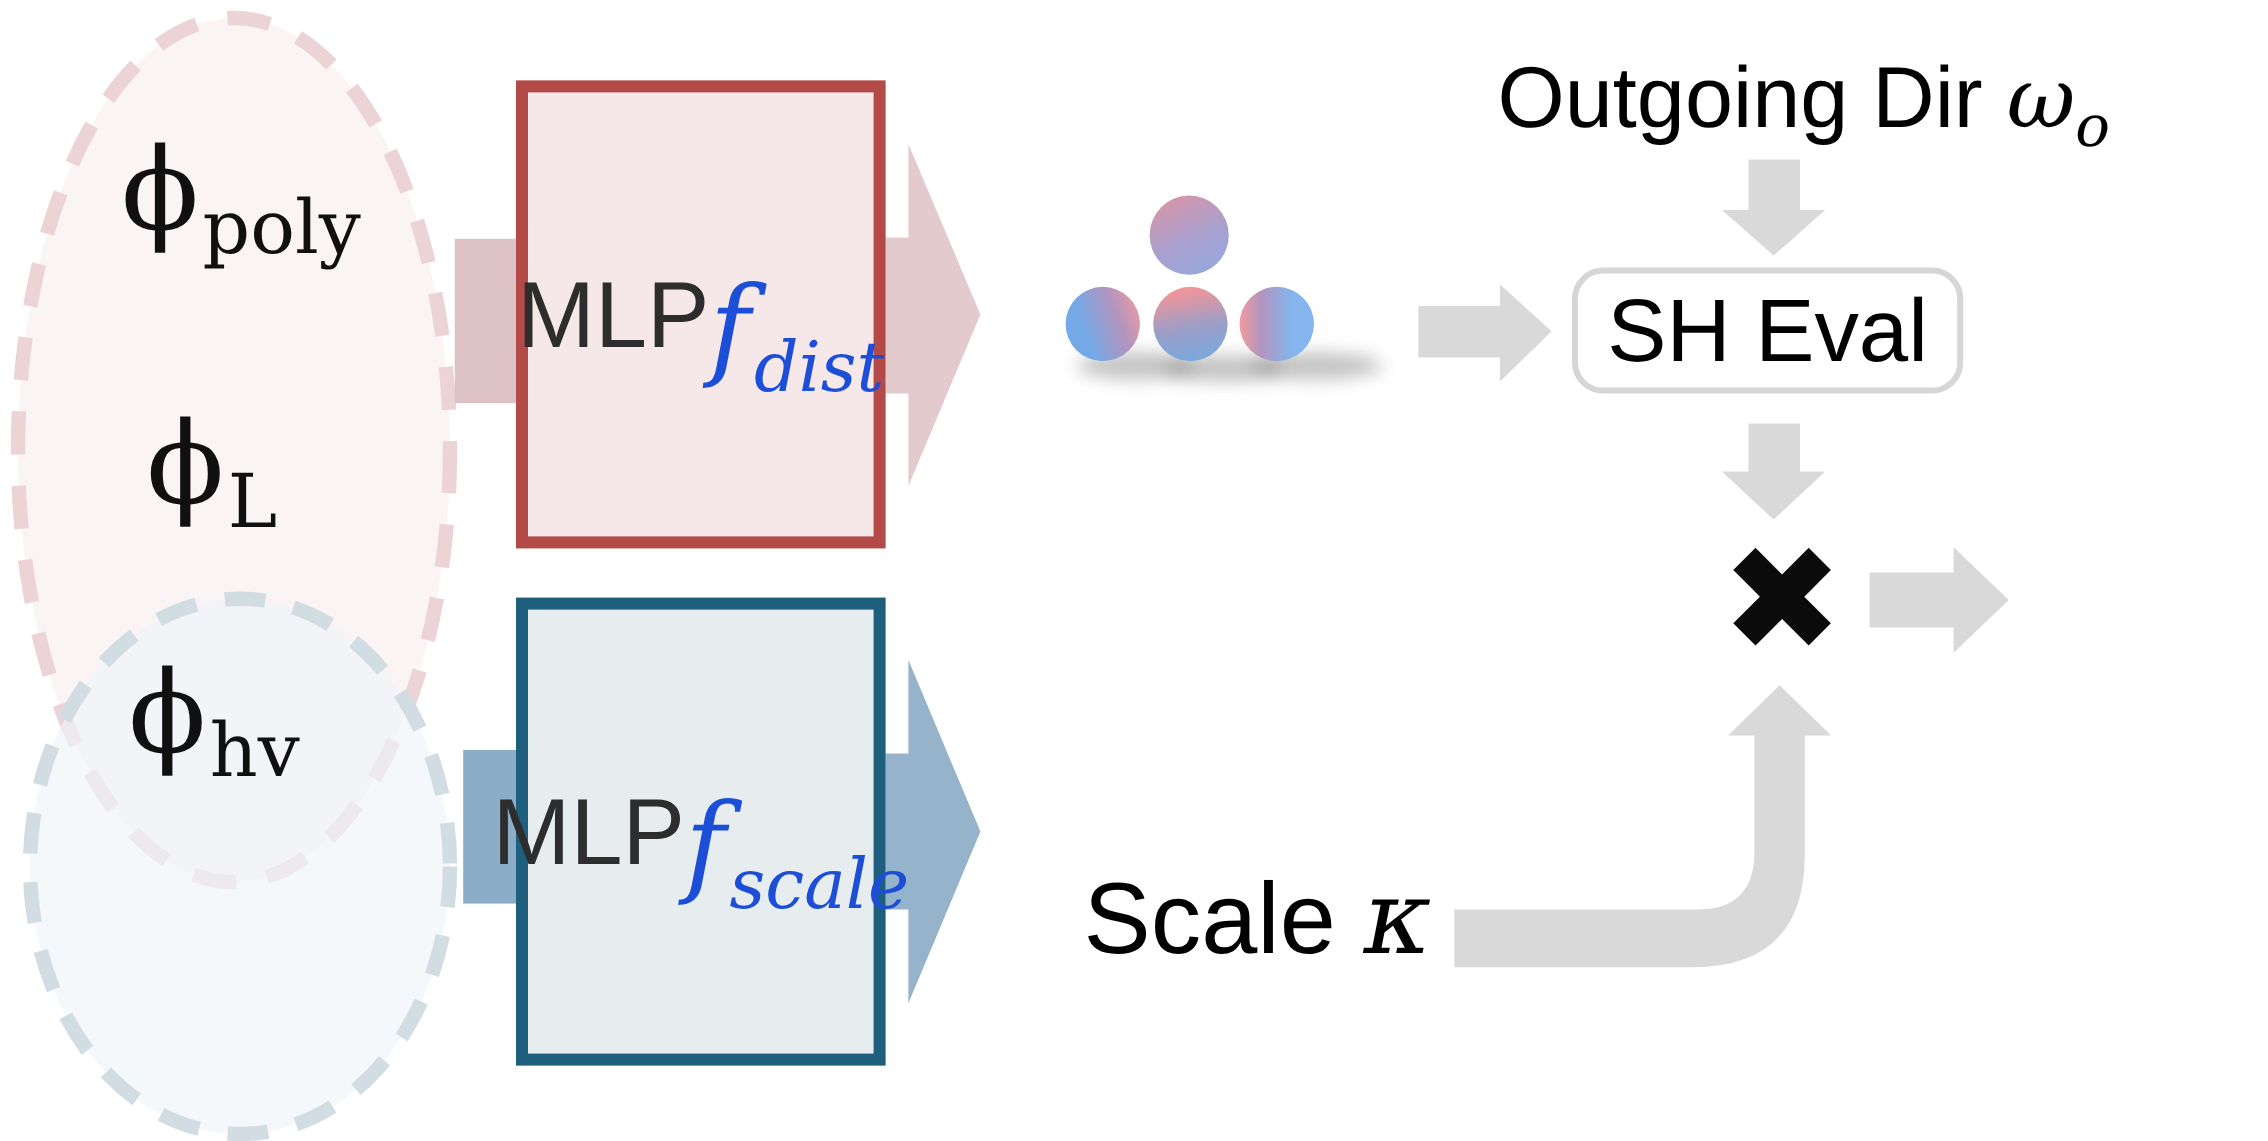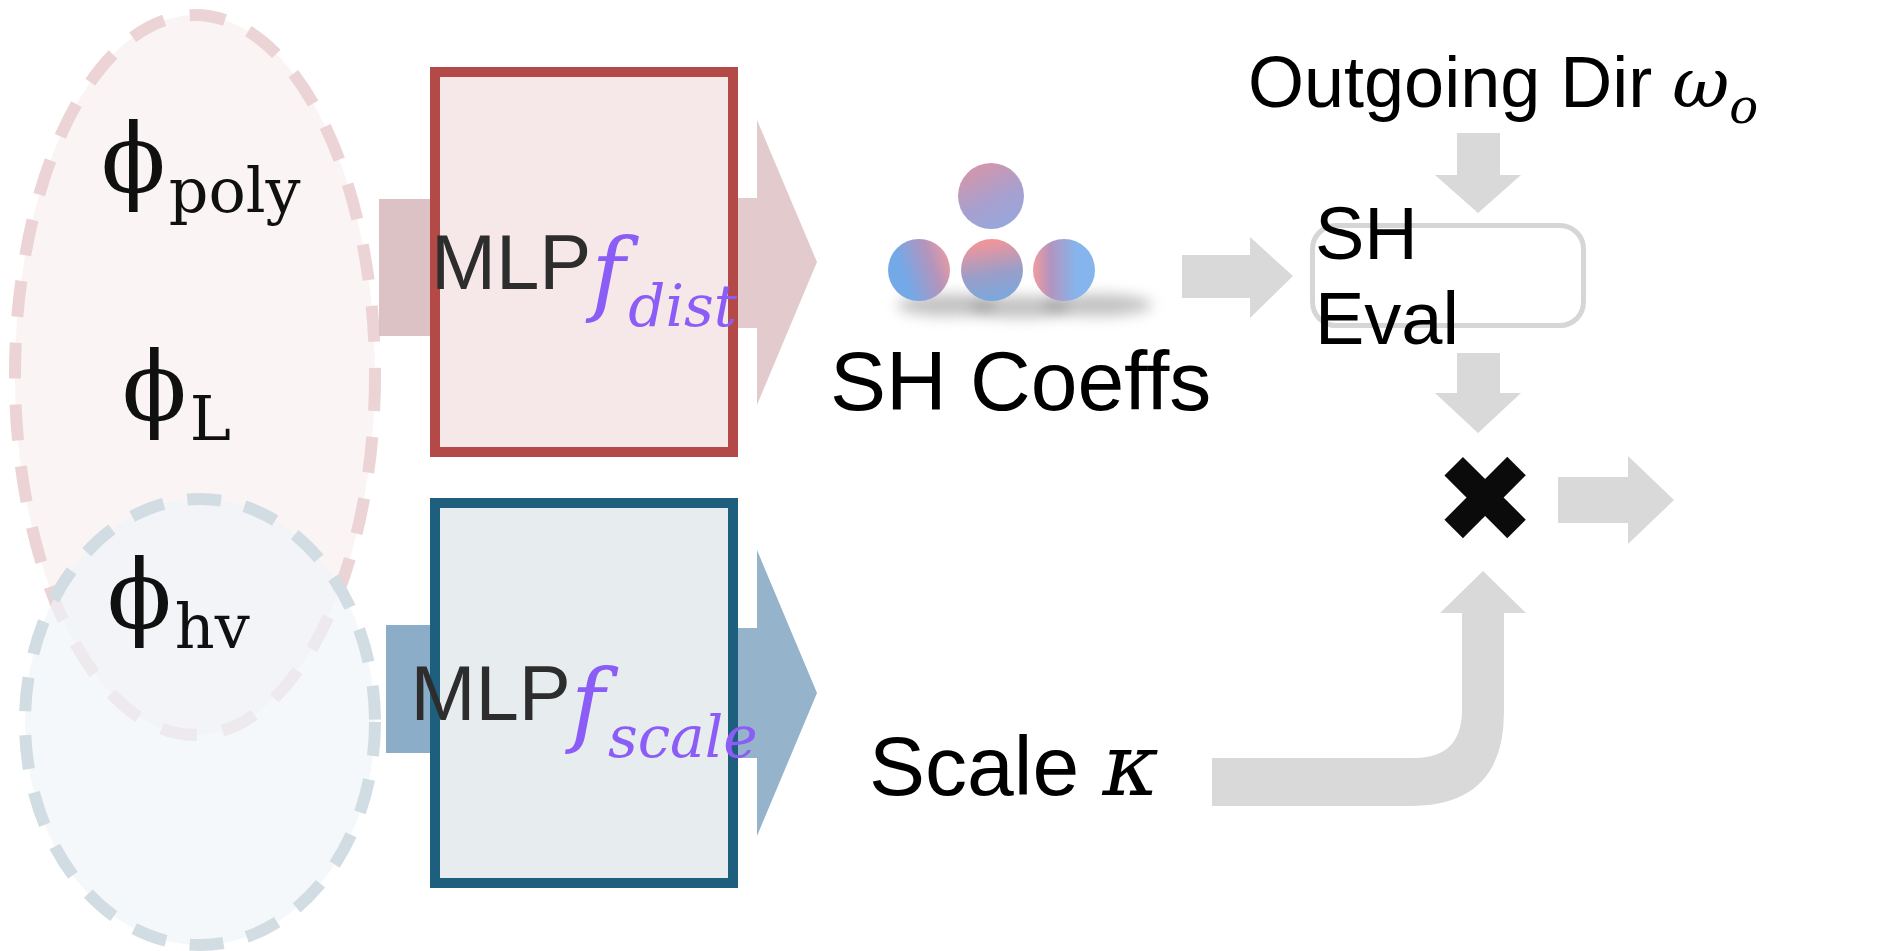--- a/index.html
+++ b/index.html
@@ -6,21 +6,21 @@
   .canvas{position:relative;width:1890px;height:951px;background:#fff;overflow:hidden;
           font-family:"Liberation Sans",sans-serif;color:#000;}
   .bg{position:absolute;left:0;top:0;width:1890px;height:951px;}
 
   
   .box{position:absolute;box-sizing:border-box;display:flex;flex-direction:row;
        align-items:center;justify-content:center;}
   .box.dist{left:430px;top:67px;width:308px;height:390px;border:10px solid #b34a47;background:#f6e8e8;}
   .box.scale{left:430px;top:498px;width:308px;height:390px;border:10px solid #1e5f7e;background:#e7ecee;}
   .mlp-title{font-size:78px;line-height:1.0;color:#2d2d2d;}
-  .fn{font-family:"DejaVu Serif","Liberation Serif",serif;font-style:italic;color:#8b5cf6;
+  .fn{font-family:"DejaVu Serif","Liberation Serif",serif;font-style:italic;color:#1d4ed8;
       font-size:92px;line-height:1.0;margin-top:22px;}
   .fn .sub{font-size:58px;position:relative;top:22px;margin-left:3px;}
 
   
   .phi{position:absolute;font-family:"DejaVu Serif","Liberation Serif",serif;
        font-size:95px;line-height:1;color:#101010;white-space:nowrap;}
   .phi .sub{font-size:62px;position:relative;top:20px;margin-left:3px;}
   .phi.poly{left:101px;top:112px;}
   .phi.l{left:122px;top:340px;}
   .phi.hv{left:107px;top:548px;}
@@ -35,27 +35,27 @@
          background:linear-gradient(70deg,#74a9e7 30%,#b494bc 68%,#f09da0 96%);}
   .s-mid{left:961px;top:239px;width:62px;height:62px;
          background:linear-gradient(170deg,#ee959c 12%,#9a9ec8 55%,#7ba8dd 92%);}
   .s-right{left:1033px;top:239px;width:62px;height:62px;
          background:linear-gradient(to left,#85b5ec 30%,#b394bf 72%,#ec9ba1 97%);}
 
   
   .lbl{position:absolute;line-height:1;white-space:nowrap;}
   .lbl-shcoeffs{left:830px;top:339px;font-size:84px;}
   .lbl-outgoing{left:1248px;top:46px;font-size:72px;}
-  .lbl-scale{left:869px;top:722px;font-size:84px;}
+  .lbl-scale{left:903px;top:722px;font-size:84px;}
   .math{font-family:"DejaVu Serif","Liberation Serif",serif;font-style:italic;}
   .lbl-outgoing .math{font-size:70px;}
   .lbl-outgoing .sub{font-size:48px;position:relative;top:16px;}
   .lbl-scale .math{font-size:86px;}
 
-  .sheval{position:absolute;left:1310px;top:223px;width:276px;height:105px;box-sizing:border-box;
+  .sheval{position:absolute;left:1310px;top:223px;width:326px;height:105px;box-sizing:border-box;
           border:5px solid #d6d6d6;border-radius:26px;background:#fff;
           display:flex;align-items:center;justify-content:center;font-size:74px;}
 
   .mult{position:absolute;left:1425px;top:438px;width:120px;text-align:center;
         font-size:122px;line-height:124px;color:#0b0b0b;font-family:"DejaVu Sans",sans-serif;}
 
   .stheta{position:absolute;left:1708px;top:432px;line-height:1;
           font-family:"DejaVu Serif","Liberation Serif",serif;font-style:italic;}
   .stheta .S{font-size:142px;}
   .stheta .sub{font-size:104px;position:relative;top:30px;margin-left:6px;display:inline-block;}
@@ -108,21 +108,20 @@
   </div>
 
   <div class="sphere s-top"></div>
   <div class="sph-shadow" style="left:897px;top:294px;width:100px;height:22px;"></div>
   <div class="sph-shadow" style="left:970px;top:296px;width:100px;height:22px;"></div>
   <div class="sph-shadow" style="left:1042px;top:294px;width:110px;height:22px;"></div>
   <div class="sphere s-left"></div>
   <div class="sphere s-mid"></div>
   <div class="sphere s-right"></div>
 
-  <div class="lbl lbl-shcoeffs">SH Coeffs</div>
 
   <div class="lbl lbl-outgoing">
     <span>Outgoing Dir</span>
     <span class="math">ω</span><span class="math sub">o</span>
   </div>
 
   <div class="sheval">
     <span>SH Eval</span>
   </div>
 

